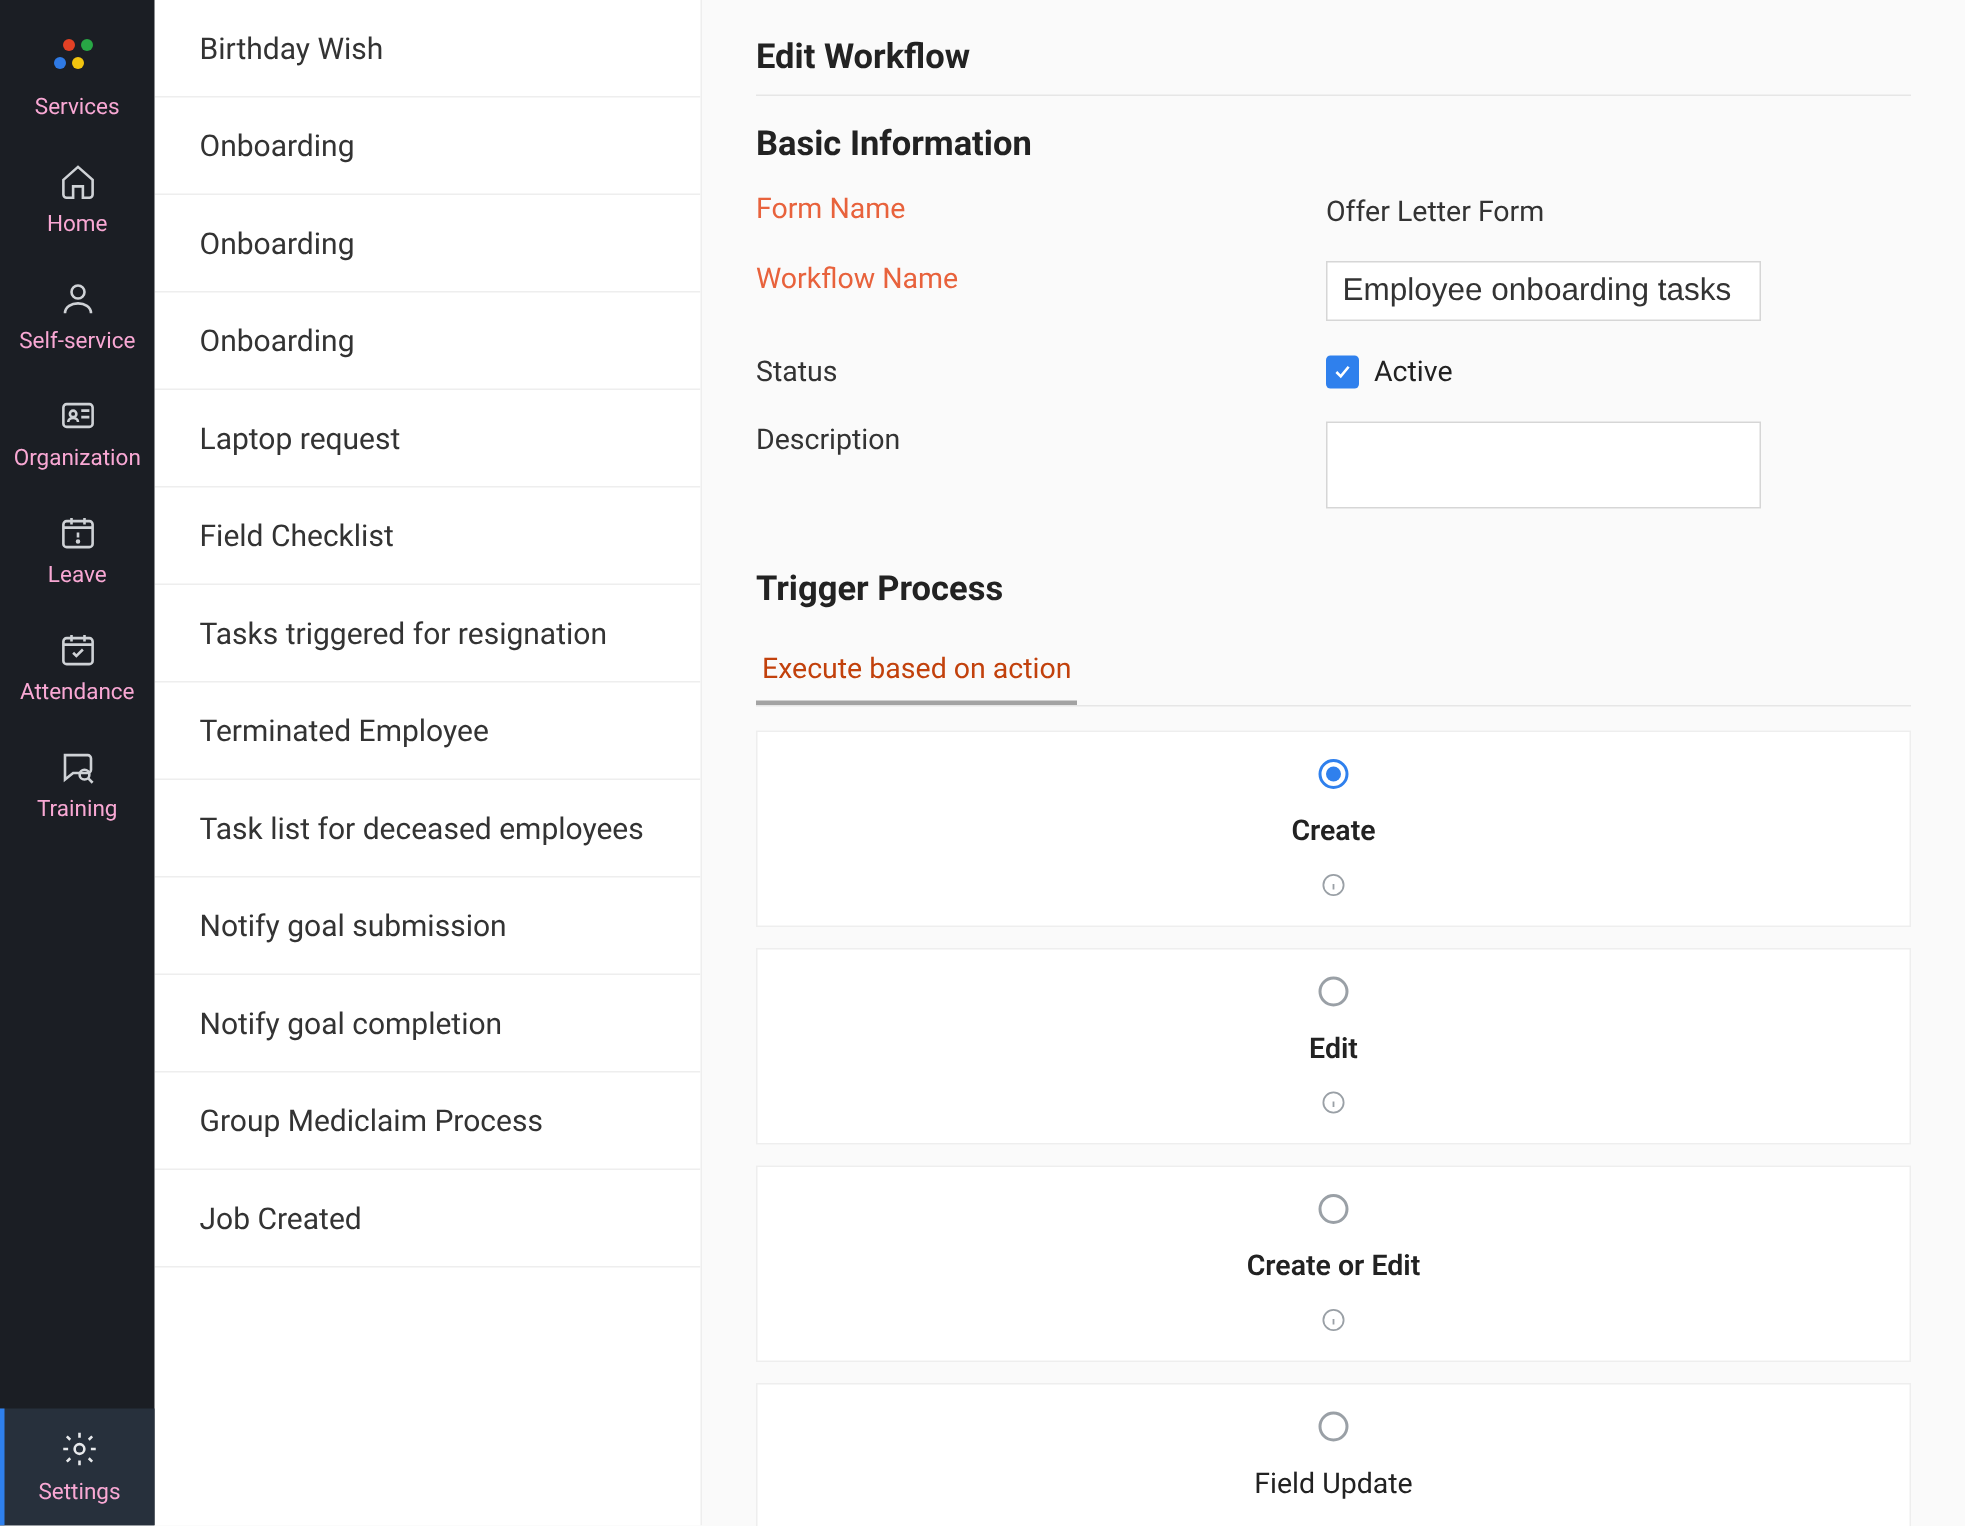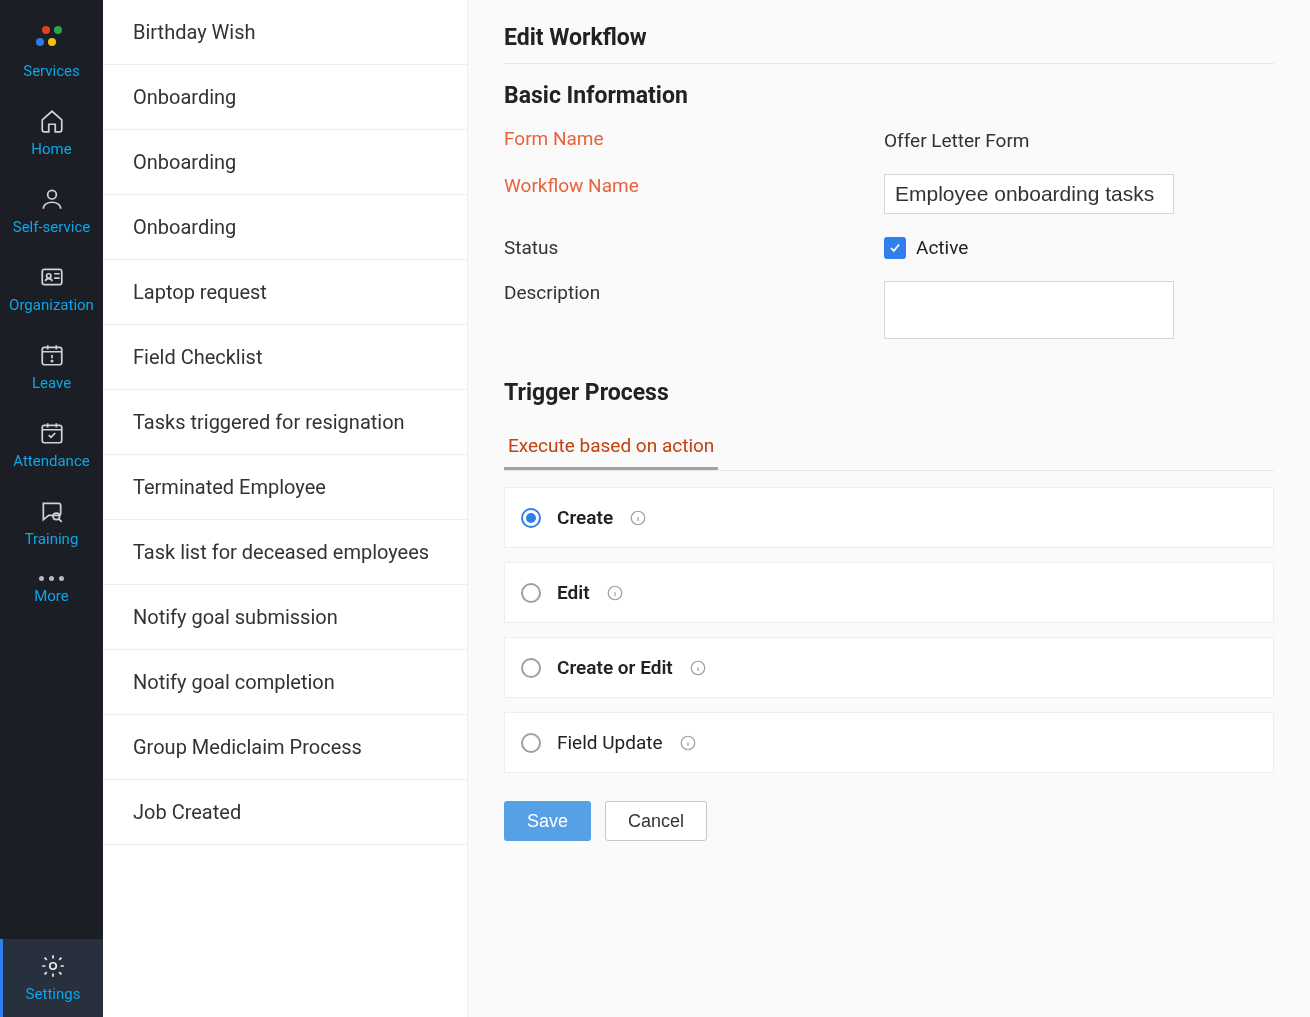--- a/index.html
+++ b/index.html
@@ -22,21 +22,21 @@
     align-items: center;
     padding-top: 12px;
     position: relative;
   }
   .nav-item {
     width: 100%;
     display: flex;
     flex-direction: column;
     align-items: center;
     padding: 14px 0;
-    color: #0ea5e9;
+    color: #f9a8d4;
     font-size: 15px;
     cursor: pointer;
   }
   .nav-item.active {
     background: #27303c;
     border-left: 3px solid #2f80ed;
   }
   .nav-item .nav-label { margin-top: 6px; }
   .nav-logo { margin-bottom: 6px; }
   .nav-spacer { flex: 1; }
@@ -143,20 +143,21 @@
   .trigger-options { display:flex; flex-direction:column; gap:14px; margin-bottom:28px; }
   .trigger-row {
     background:#fff;
     border:1px solid #eee;
     padding:18px 16px;
     display:flex;
     align-items:center;
     gap:16px;
     font-size:19px;
     cursor:pointer;
+    flex-direction:column;
   }
   .radio {
     width:20px; height:20px; border-radius:50%;
     border:2px solid #9aa0a6; display:inline-flex; align-items:center; justify-content:center;
   }
   .radio.selected { border-color:#2f80ed; }
   .radio.selected::after {
     content:""; width:10px; height:10px; border-radius:50%; background:#2f80ed;
   }
   .info-icon {
@@ -234,28 +235,20 @@
 
     <div class="nav-item">
       <svg width="26" height="26" viewBox="0 0 24 24" fill="none" stroke="#cfd2d6" stroke-width="1.6">
           <path d="M4 5h14a2 2 0 0 1 2 2v7a2 2 0 0 1-2 2H9l-5 4z"></path>
           <circle cx="16" cy="17" r="3"></circle>
           <path d="M18.2 19.2 21 22"></path>
         </svg>
       <span class="nav-label">Training</span>
     </div>
 
-    <div class="nav-item">
-      <div class="dots3">
-          <span></span>
-          <span></span>
-          <span></span>
-        </div>
-      <span class="nav-label">More</span>
-    </div>
 
     <div class="nav-spacer"></div>
 
     <div class="nav-item active">
       <svg width="26" height="26" viewBox="0 0 24 24" fill="none" stroke="#e7e9ec" stroke-width="1.6">
           <circle cx="12" cy="12" r="3"></circle>
           <path d="M12 2v3M12 19v3M4.2 4.2l2.1 2.1M17.7 17.7l2.1 2.1M2 12h3M19 12h3M4.2 19.8l2.1-2.1M17.7 6.3l2.1-2.1"></path>
         </svg>
       <span class="nav-label">Settings</span>
     </div>

